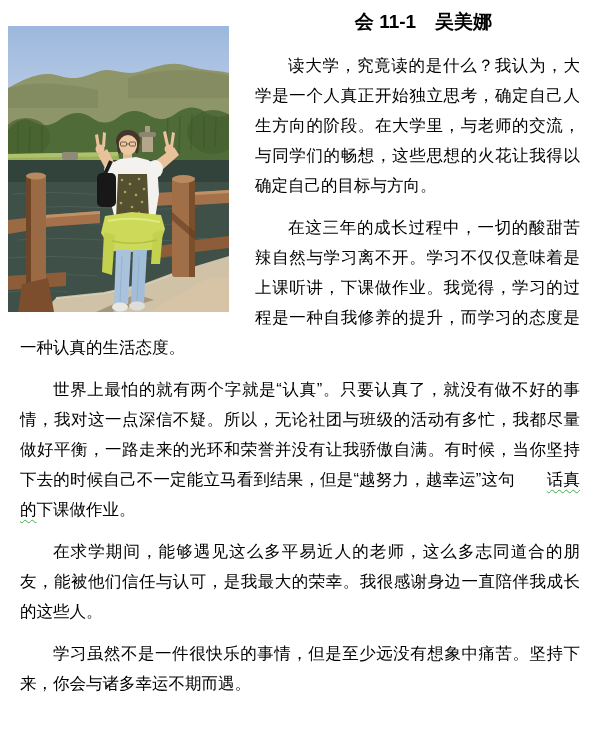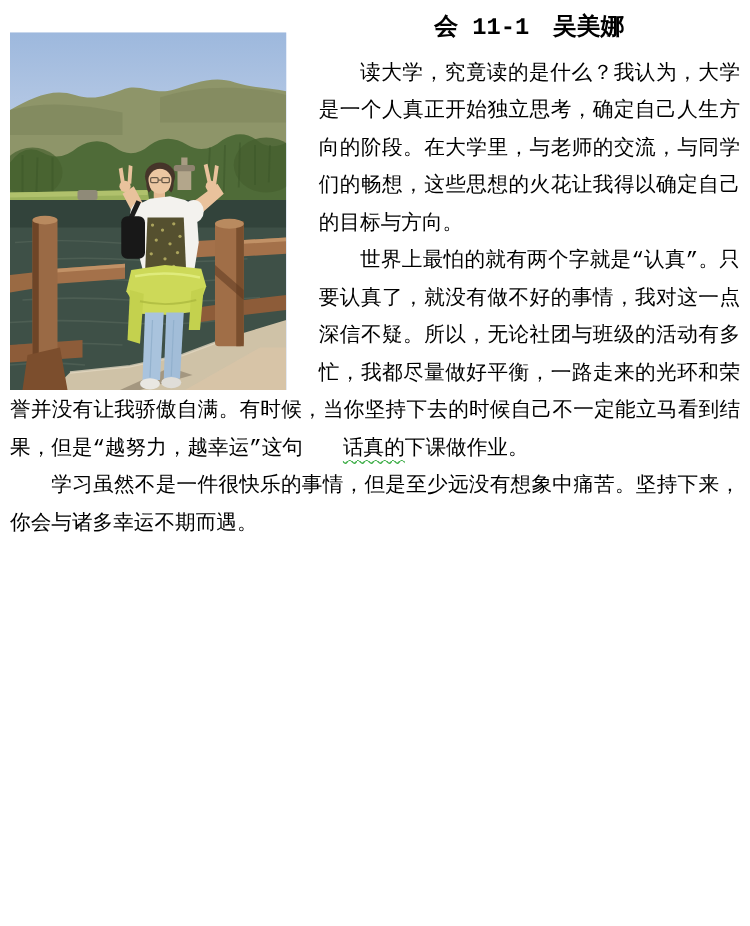--- a/index.html
+++ b/index.html
@@ -2,21 +2,21 @@
 <html><head>
 <meta charset="utf-8">
 <style>
   html,body{margin:0;padding:0;background:#ffffff;}
   .page{
     position:relative;
     width:600px;height:741px;
     box-sizing:border-box;
     padding:6px 8px 4px 8px;
     background:#ffffff;
-    font-family:Liberation Mono, monospace;
+    font-family:Liberation Sans, sans-serif;
     color:#000000;
     overflow:hidden;
     border-radius:24px;
   }
   .photo{
     float:left;
     width:221px;height:286px;
     margin:20px 26px 0 0;
     background:#9db8dd;
     overflow:hidden;
@@ -24,21 +24,21 @@
   .photo svg{display:block;}
   .title{
     margin:0 0 6px 0;
     font-size:19px;
     font-weight:bold;
     text-align:center;
     line-height:32px;
     white-space:pre;
   }
   .para{
-    margin:0;
+    margin:12px;
     font-size:16.5px;
     line-height:30px;
     text-indent:2em;
     text-align:justify;
     letter-spacing:0;
   }
   .grammar-flag{
     text-decoration-line:underline;
     text-decoration-style:wavy;
     text-decoration-color:#3fae49;
@@ -194,16 +194,18 @@
             <path d="M118.5,118 L121.5,118"></path>
           </g>
         </g>
       </g>
     </svg>
   </div>
 
   <h1 class="title">会 11-1　吴美娜</h1>
 
   <p class="para">读大学，究竟读的是什么？我认为，大学是一个人真正开始独立思考，确定自己人生方向的阶段。在大学里，与老师的交流，与同学们的畅想，这些思想的火花让我得以确定自己的目标与方向。</p>
+  <p class="para">在这三年的成长过程中，一切的酸甜苦辣自然与学习离不开。学习不仅仅意味着是上课听讲，下课做作业。我觉得，学习的过程是一种自我修养的提升，而学习的态度是一种认真的生活态度。</p>
   <p class="para"><span>世界上最怕的就有两个字就是“认真”。只要认真了，就没有做不好的事情，我对这一点深信不疑。所以，无论社团与班级的活动有多忙，我都尽量做好平衡，一路走来的光环和荣誉并没有让我骄傲自满。有时候，当你坚持下去的时候自己不一定能立马看到结果，但是“越努力，越幸运”这句</span><span class="grammar-flag">话真的</span><span>下课做作业。</span></p>
+  <p class="para">在求学期间，能够遇见这么多平易近人的老师，这么多志同道合的朋友，能被他们信任与认可，是我最大的荣幸。我很感谢身边一直陪伴我成长的这些人。</p>
   <p class="para">学习虽然不是一件很快乐的事情，但是至少远没有想象中痛苦。坚持下来，你会与诸多幸运不期而遇。</p>
 
 </div>
 
 </body></html>

